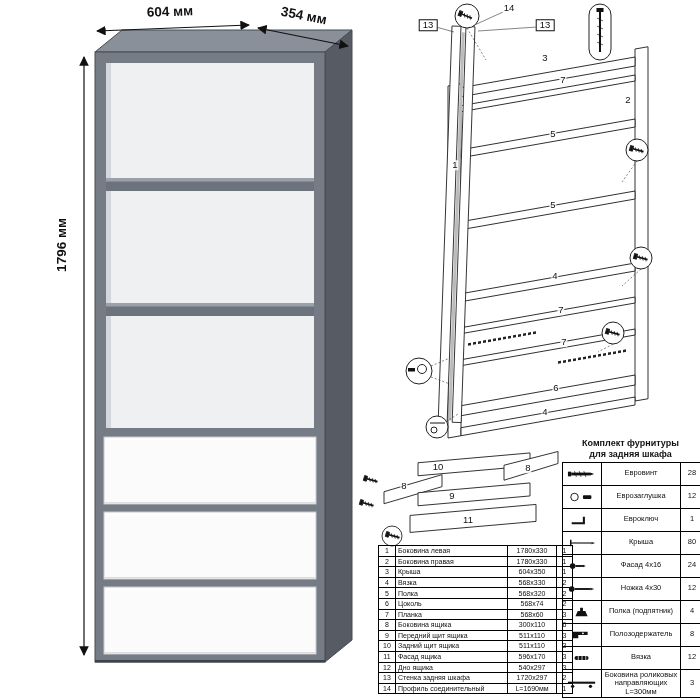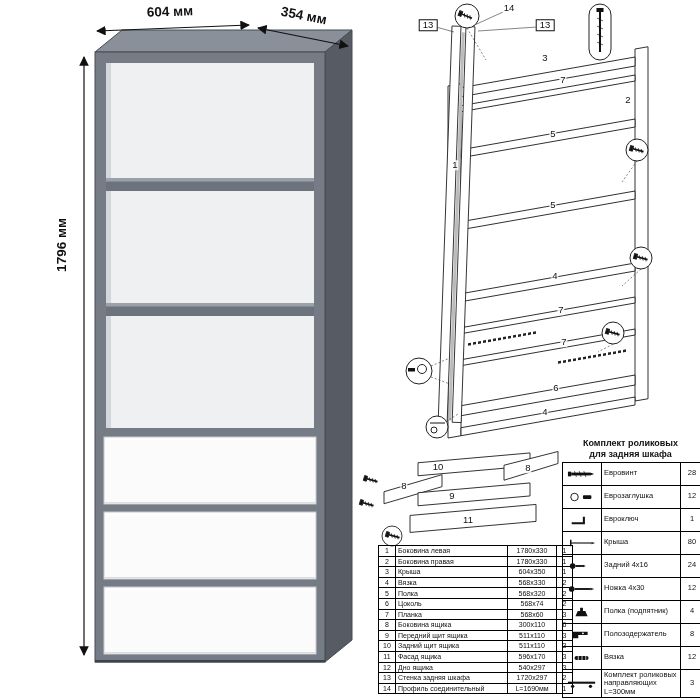--- a/index.html
+++ b/index.html
@@ -18,21 +18,21 @@
   td.c-num{width:12px;text-align:center;padding:0;}
   td.c-name{width:107px;}
   td.c-size{width:44px;text-align:center;}
   td.c-qty{width:11px;text-align:center;padding:0;}
 
   .hw-wrap{position:absolute;left:562px;top:438px;width:137px;}
   .hw-title{font-size:9px;font-weight:bold;text-align:center;line-height:1.2;margin-bottom:2px;}
   table.hw{border-collapse:collapse;width:100%;table-layout:fixed;}
   table.hw td{border:1px solid #000;font-size:7.5px;line-height:1.15;height:20px;padding:1px 2px;}
   td.h-icon{width:34px;text-align:center;}
-  td.h-name{width:74px;}
+  td.h-name{width:74px;text-align:center;}
   td.h-qty{width:18px;text-align:center;font-size:8px;}
   .hw-ic{width:30px;height:12px;vertical-align:middle;}
 </style>
 </head>
 <body>
 
 <div class="page">
 
   <svg id="scene" width="700" height="700" viewBox="0 0 700 700">
     <defs>
@@ -271,21 +271,21 @@
           <td class="c-name">Профиль соединительный</td>
           <td class="c-size">L=1690мм</td>
           <td class="c-qty">1</td>
         </tr>
       </tbody>
     </table>
   </div>
 
   <div class="hw-wrap">
     <div class="hw-title">
-      <div>Комплект роликовых</div>
+      <div>Комплект фурнитуры</div>
       <div>для задняя шкафа</div>
     </div>
     <table class="hw">
       <tbody>
         <tr>
           <td class="h-icon">
             <svg class="hw-ic" viewBox="0 0 32 12">
               <rect x="1" y="3.5" width="3.5" height="5" fill="#111"></rect>
               <rect x="4.5" y="4.5" width="20" height="3" fill="#111"></rect>
               <path d="M24.5,4.5 L29,6 L24.5,7.5 z" fill="#111"></path>
@@ -328,21 +328,21 @@
           <td class="h-qty">80</td>
         </tr>
         <tr>
           <td class="h-icon">
             <svg class="hw-ic" viewBox="0 0 32 12">
               <circle cx="6" cy="6" r="3" fill="#111"></circle>
               <rect x="9" y="5" width="8" height="2" fill="#111"></rect>
               <path d="M17,4.6 L20,6 L17,7.4 z" fill="#111"></path>
             </svg>
           </td>
-          <td class="h-name">Задний 4х16</td>
+          <td class="h-name">Фасад 4х16</td>
           <td class="h-qty">24</td>
         </tr>
         <tr>
           <td class="h-icon">
             <svg class="hw-ic" viewBox="0 0 32 12">
               <circle cx="5" cy="6" r="3" fill="#111"></circle>
               <rect x="8" y="5" width="17" height="2" fill="#111"></rect>
               <path d="M25,4.6 L29,6 L25,7.4 z" fill="#111"></path>
             </svg>
           </td>
@@ -382,20 +382,20 @@
           <td class="h-qty">12</td>
         </tr>
         <tr>
           <td class="h-icon">
             <svg class="hw-ic" viewBox="0 0 32 12">
               <rect x="1" y="3.5" width="29" height="2.2" fill="#111"></rect>
               <circle cx="6" cy="8.5" r="1.8" fill="#111"></circle>
               <circle cx="25" cy="8.5" r="1.8" fill="#111"></circle>
             </svg>
           </td>
-          <td class="h-name">Комплект роликовых направляющих L=300мм</td>
+          <td class="h-name">Боковина роликовых направляющих L=300мм</td>
           <td class="h-qty">3</td>
         </tr>
       </tbody>
     </table>
   </div>
 
 </div>
 
 </body></html>

